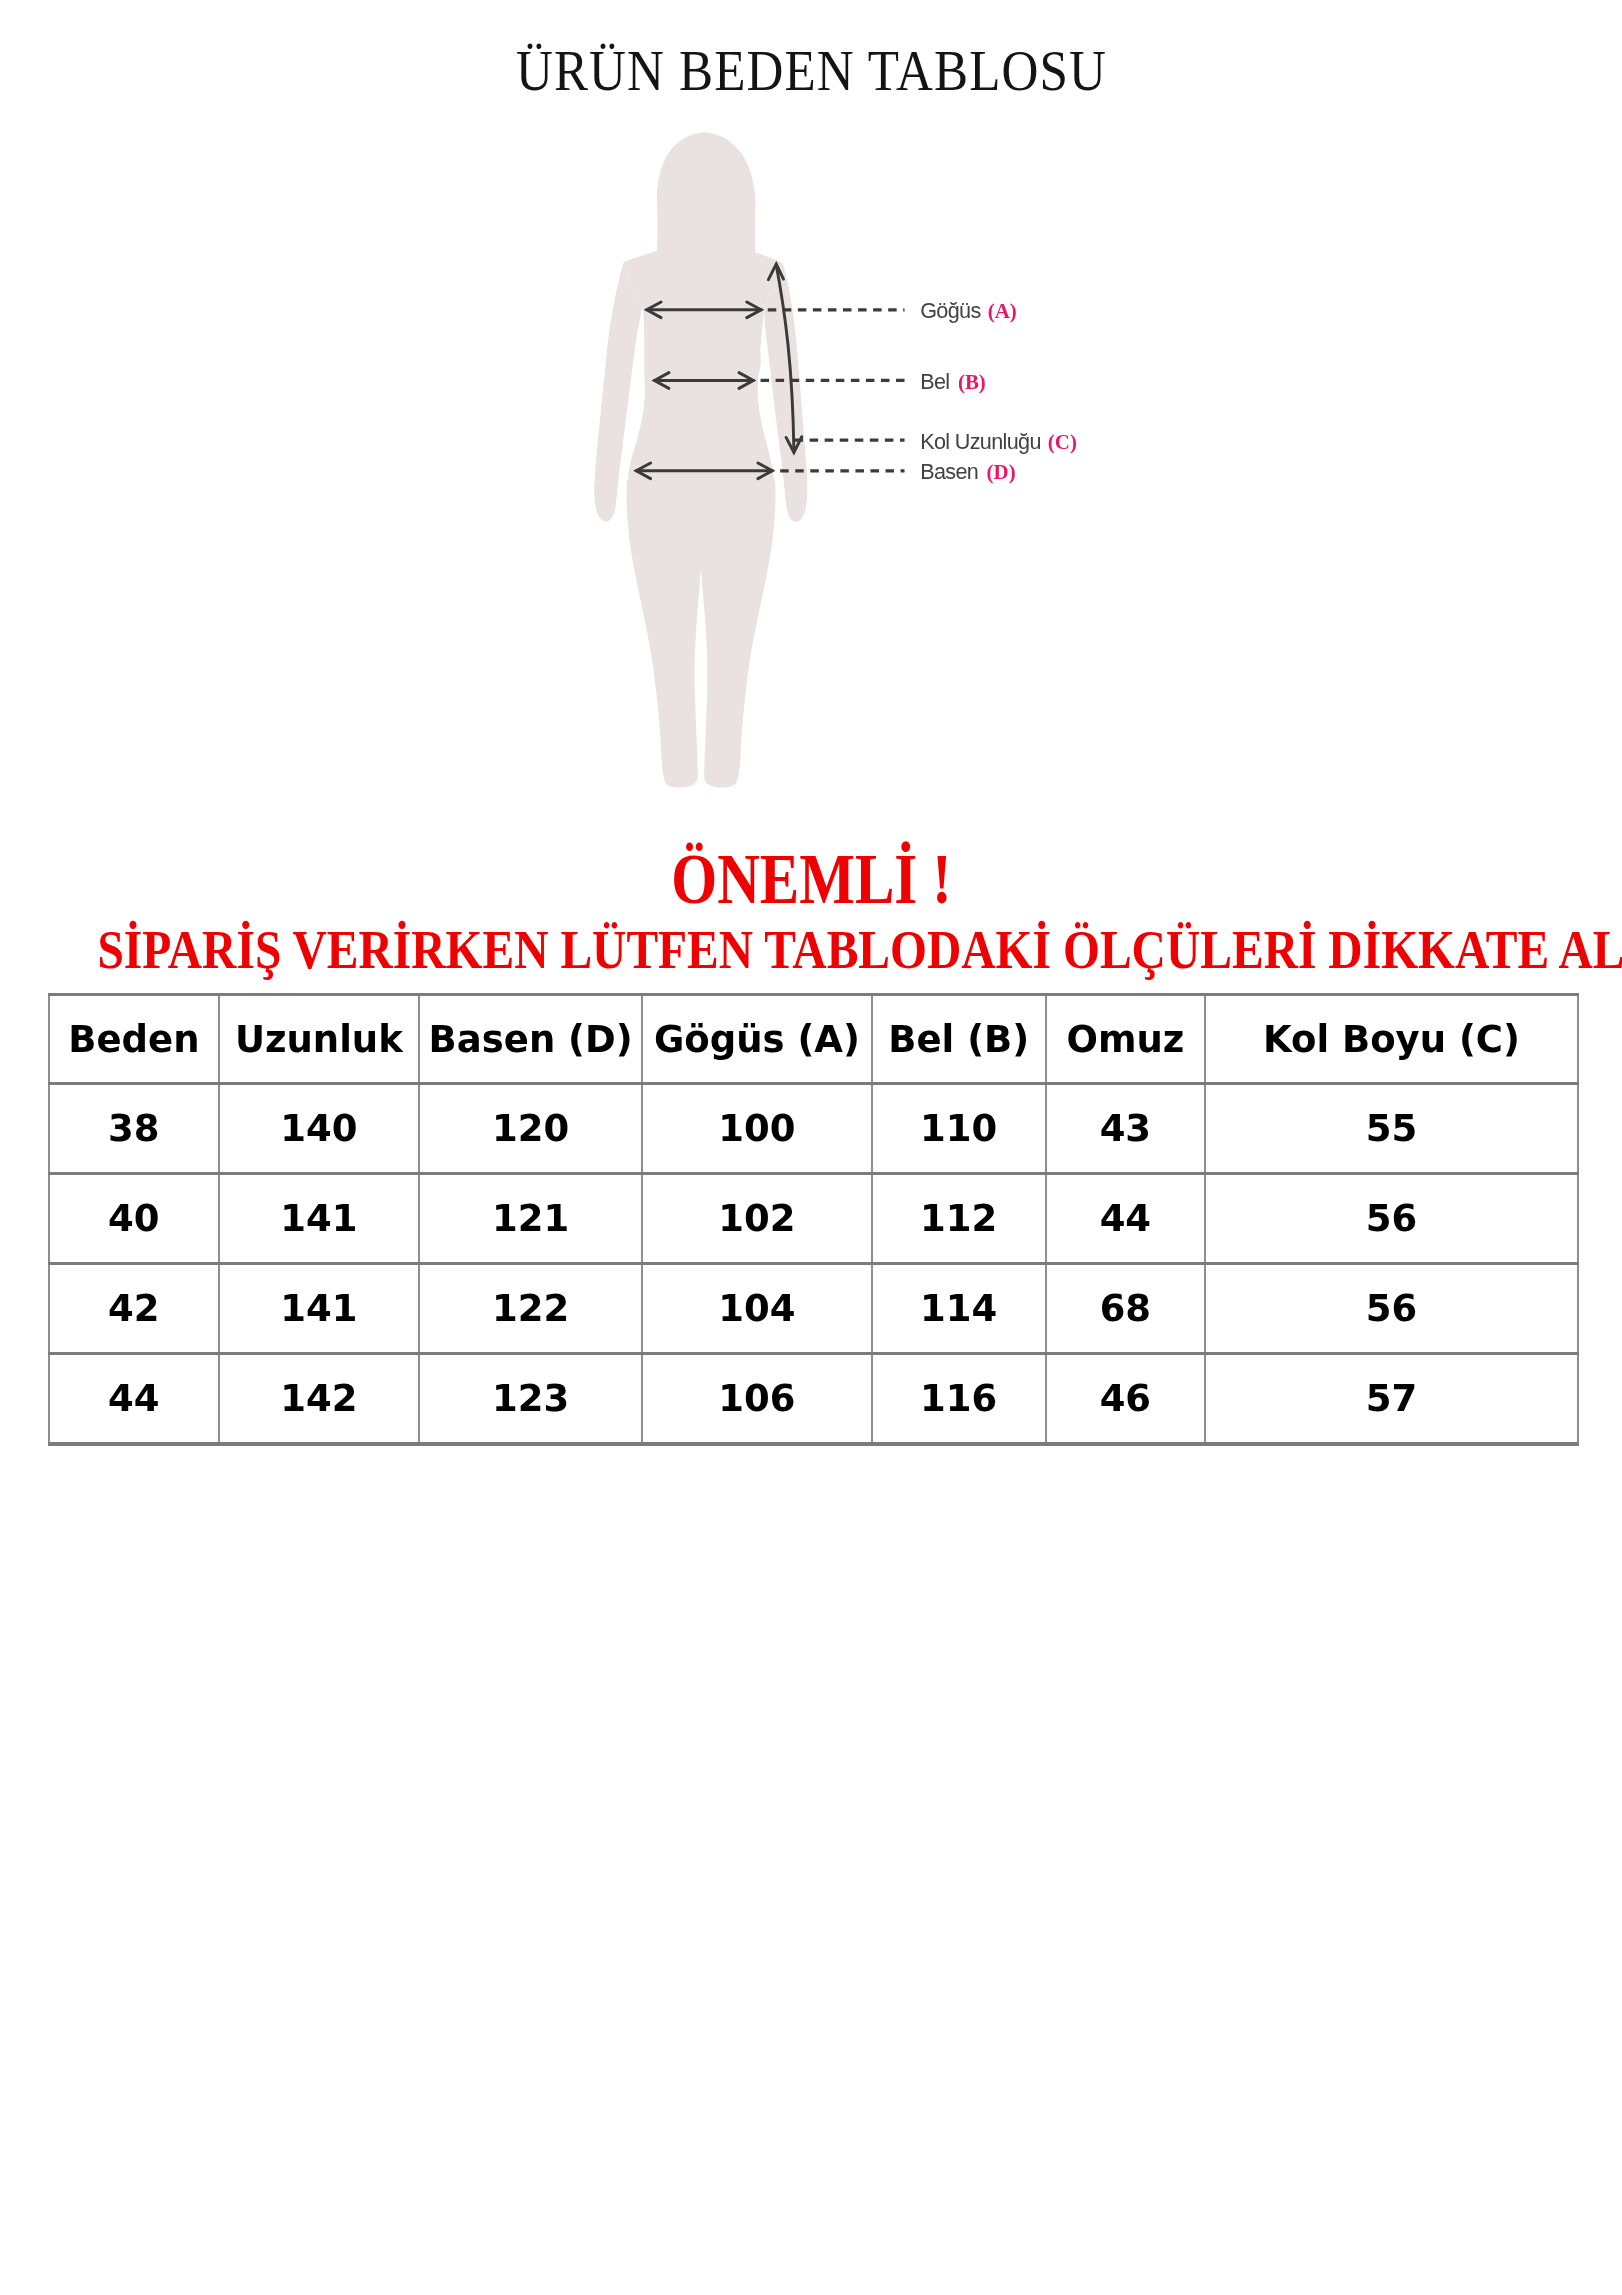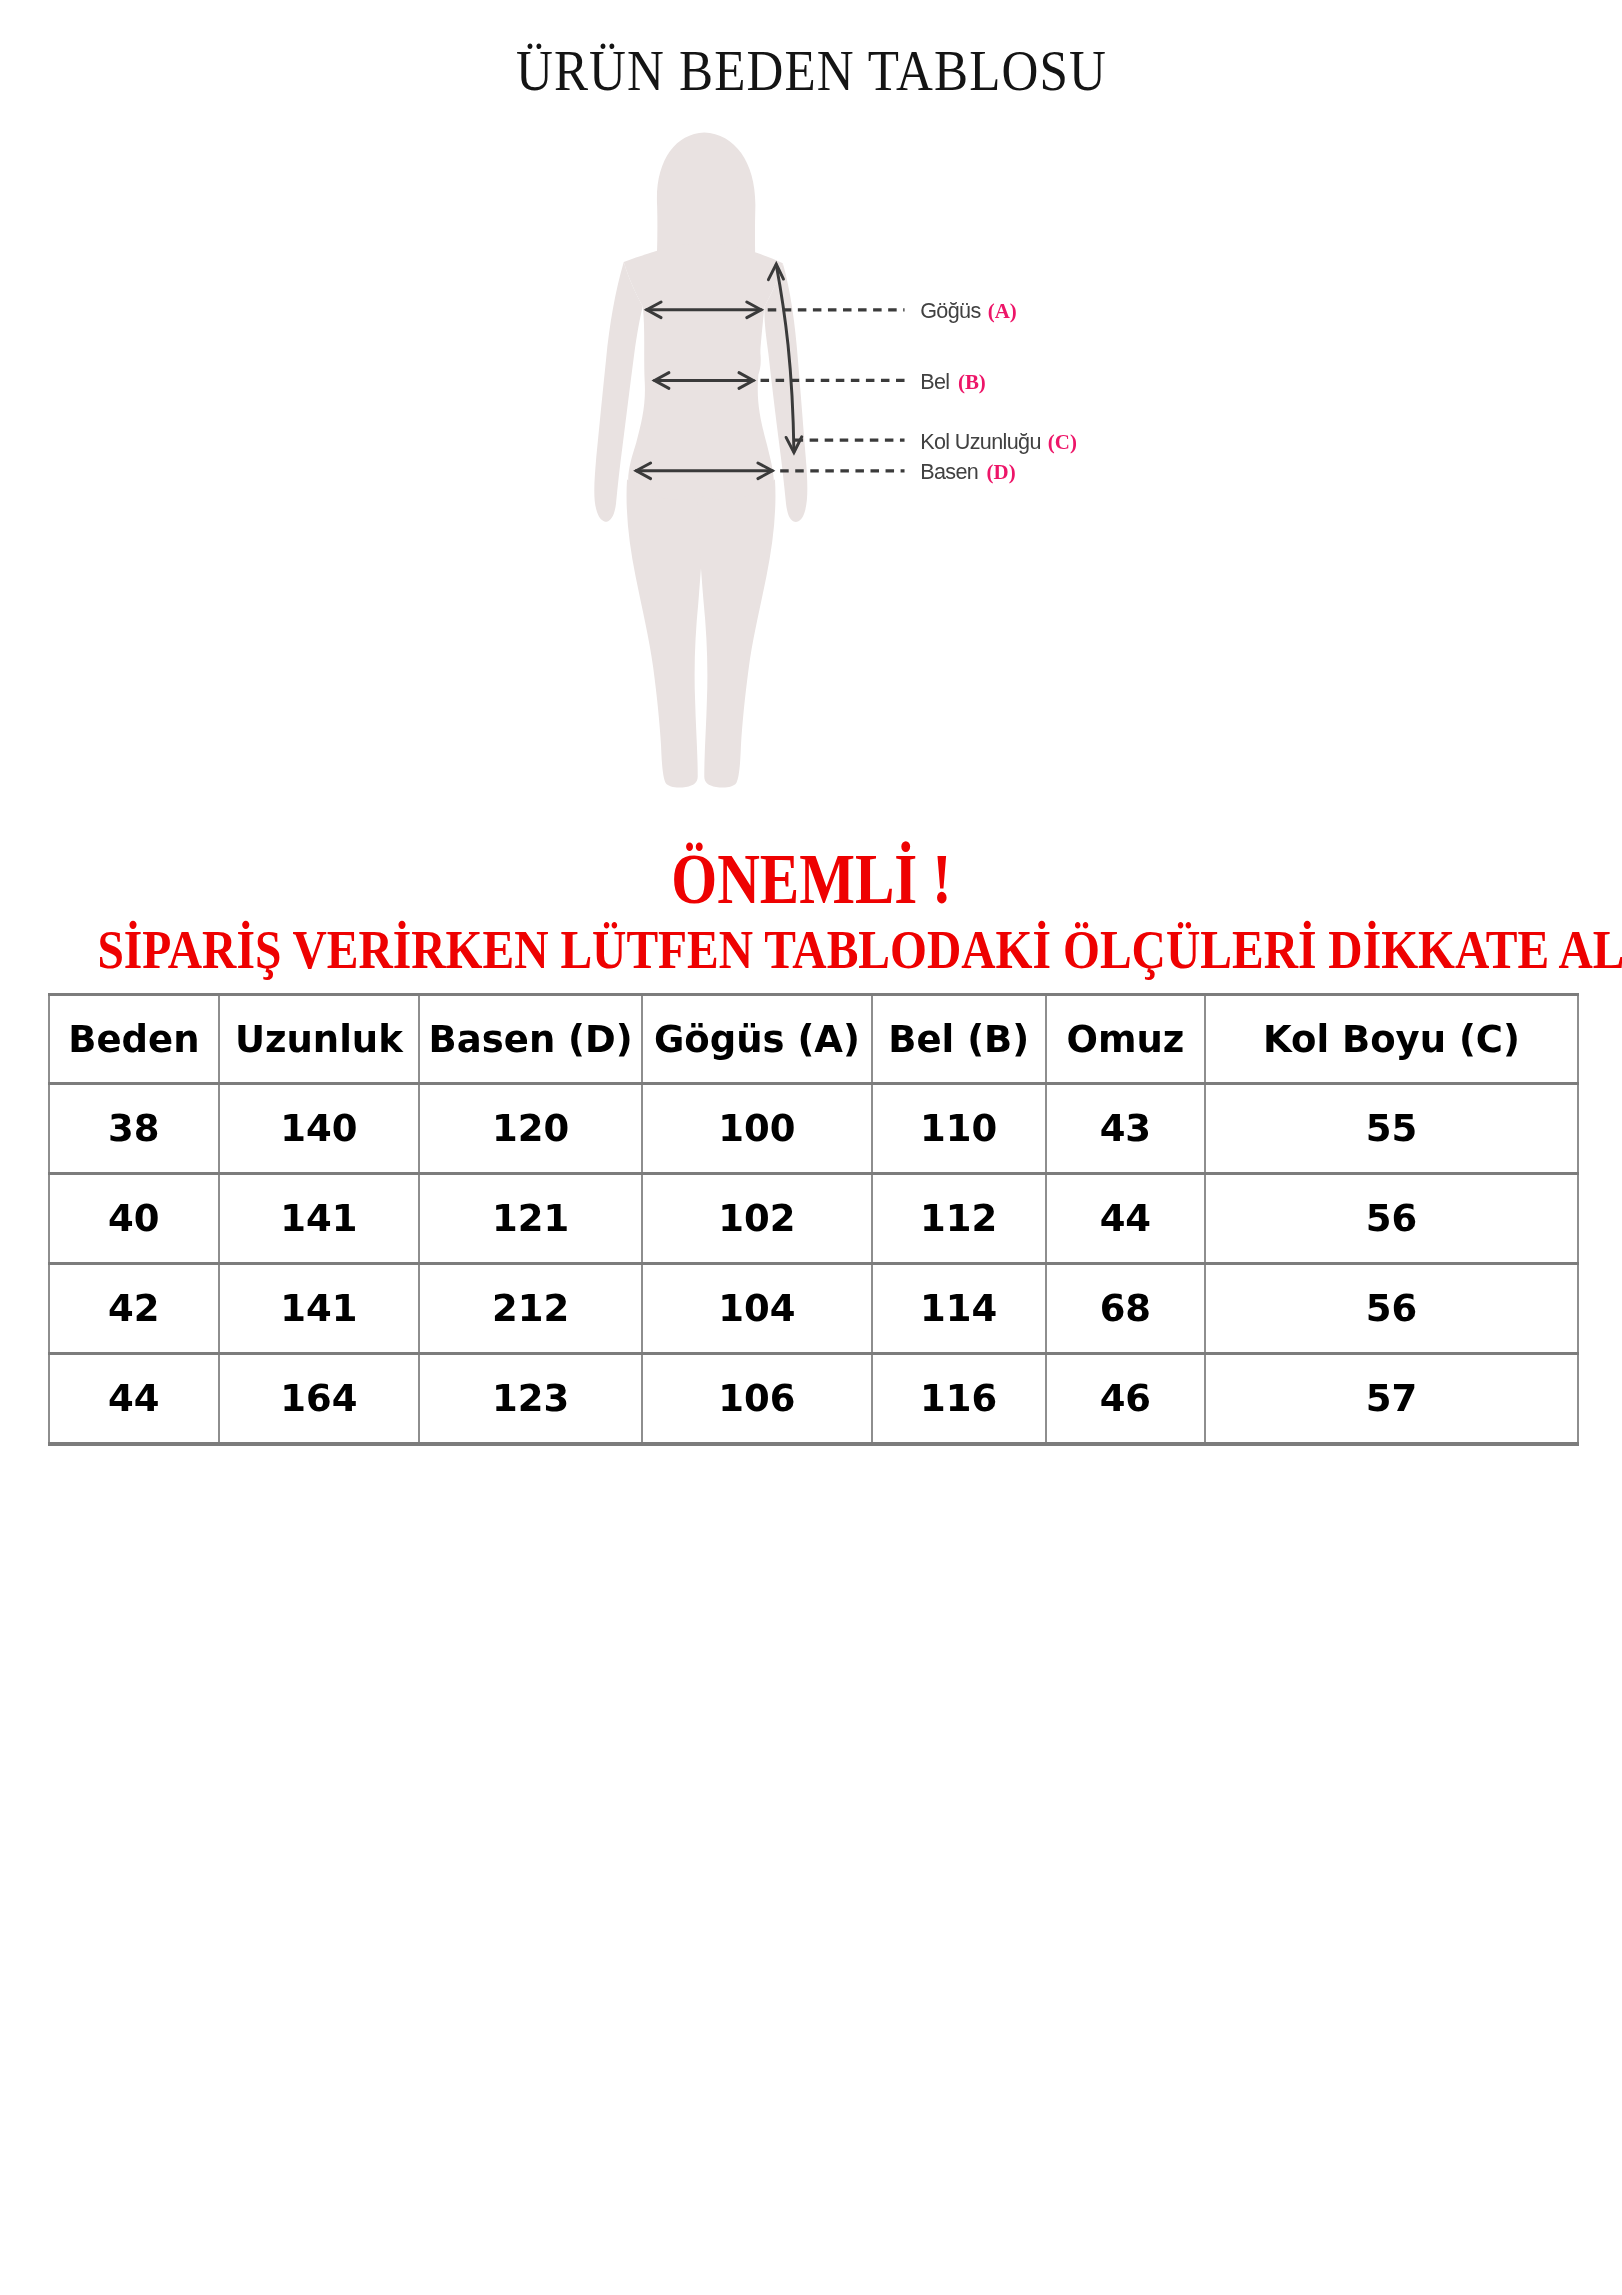--- a/index.html
+++ b/index.html
@@ -275,29 +275,29 @@
     <td>141</td>
     <td>121</td>
     <td>102</td>
     <td>112</td>
     <td>44</td>
     <td>56</td>
   </tr>
   <tr>
     <td>42</td>
     <td>141</td>
-    <td>212</td>
+    <td>122</td>
     <td>104</td>
     <td>114</td>
     <td>68</td>
     <td>56</td>
   </tr>
   <tr>
     <td>44</td>
-    <td>164</td>
+    <td>142</td>
     <td>123</td>
     <td>106</td>
     <td>116</td>
     <td>46</td>
     <td>57</td>
   </tr>
 </tbody>
   </table>
 
 

